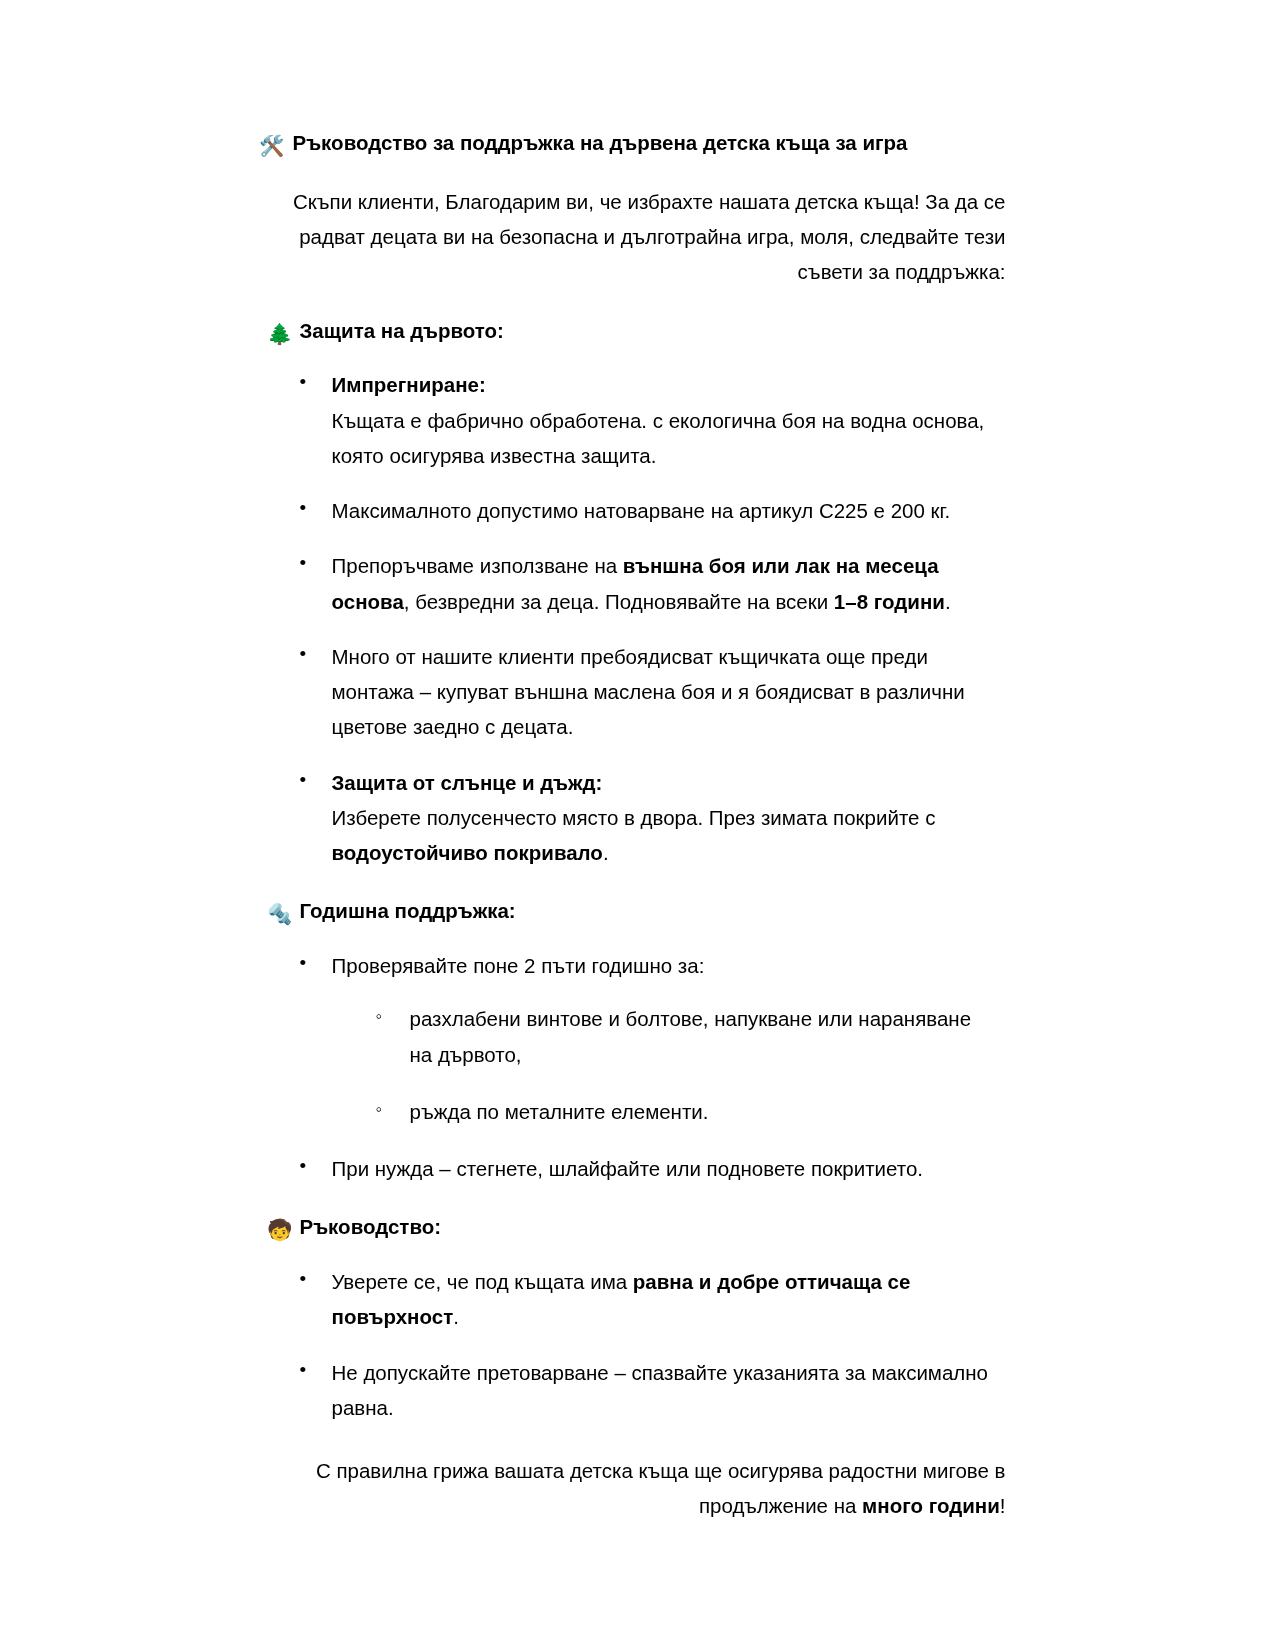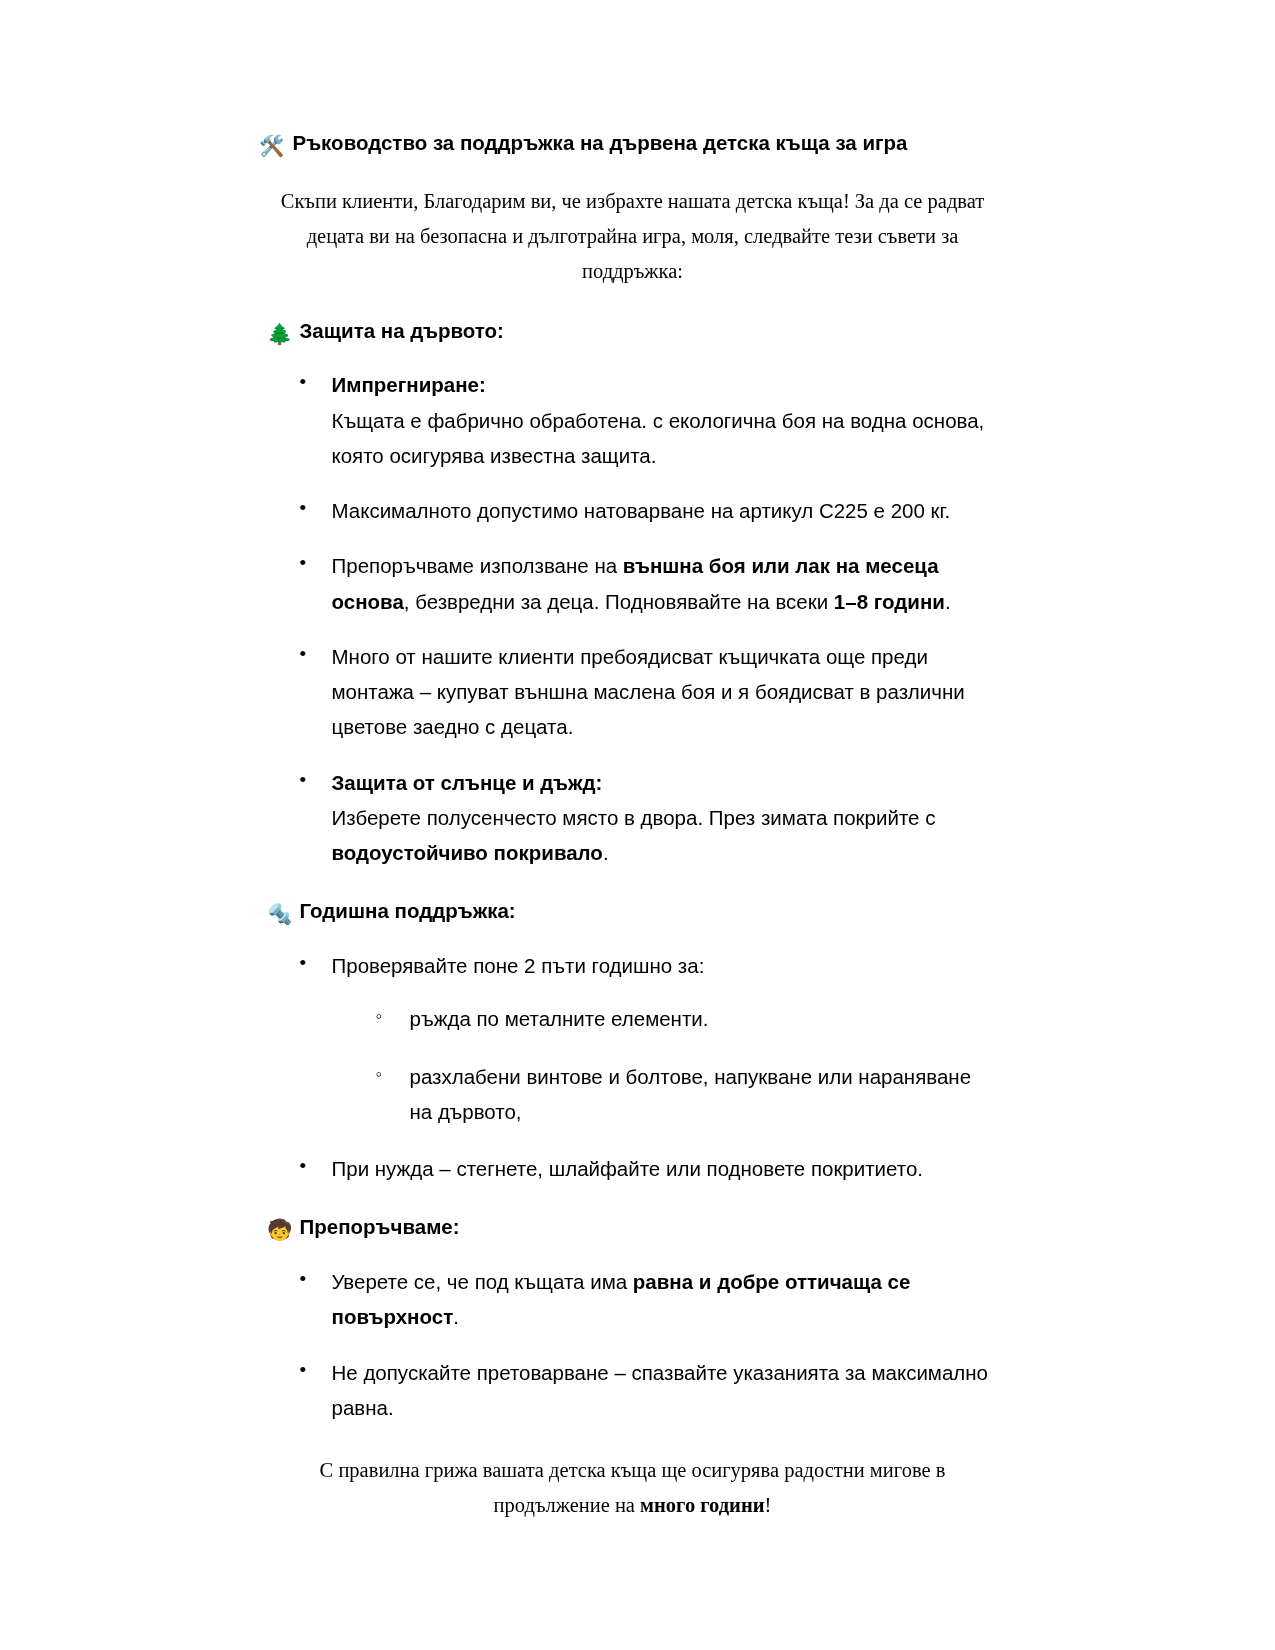--- a/index.html
+++ b/index.html
@@ -54,22 +54,21 @@
     margin-right: 8px;
     vertical-align: -3px;
     text-align: center;
   }
 
   
   .para {
     margin: 22px 0 0 0;
     font-size: 20.5px;
     line-height: 1.72;
-    text-align: center;
-    font-family: Liberation Serif, serif;
+    text-align: right;
   }
   .intro {
     margin-top: 22px;
     margin-bottom: 0;
   }
   .closing {
     margin-top: 28px;
   }
 
   
@@ -157,34 +156,34 @@
 
     <div class="section-heading">
       <span class="emoji">🔩</span><span>Годишна поддръжка:</span>
     </div>
 
     <ul class="level1">
       <li>
         <span class="li-body">Проверявайте поне 2 пъти годишно за:</span>
         <ul class="level2">
           <li>
-            <span>ръжда по металните елементи.</span>
+            <span>разхлабени винтове и болтове, напукване или нараняване на дървото,</span>
           </li>
           <li>
-            <span>разхлабени винтове и болтове, напукване или нараняване на дървото,</span>
+            <span>ръжда по металните елементи.</span>
           </li>
         </ul>
       </li>
       <li>
         <span class="li-body">При нужда – стегнете, шлайфайте или подновете покритието.</span>
       </li>
     </ul>
 
     <div class="section-heading">
-      <span class="emoji">🧒</span><span>Препоръчваме:</span>
+      <span class="emoji">🧒</span><span>Ръководство:</span>
     </div>
 
     <ul class="level1">
       <li>
         <span class="li-body"><span>Уверете се, че под къщата има </span><b>равна и добре оттичаща се повърхност</b><span>.</span></span>
       </li>
       <li>
         <span class="li-body">Не допускайте претоварване – спазвайте указанията за максимално равна.</span>
       </li>
     </ul>

